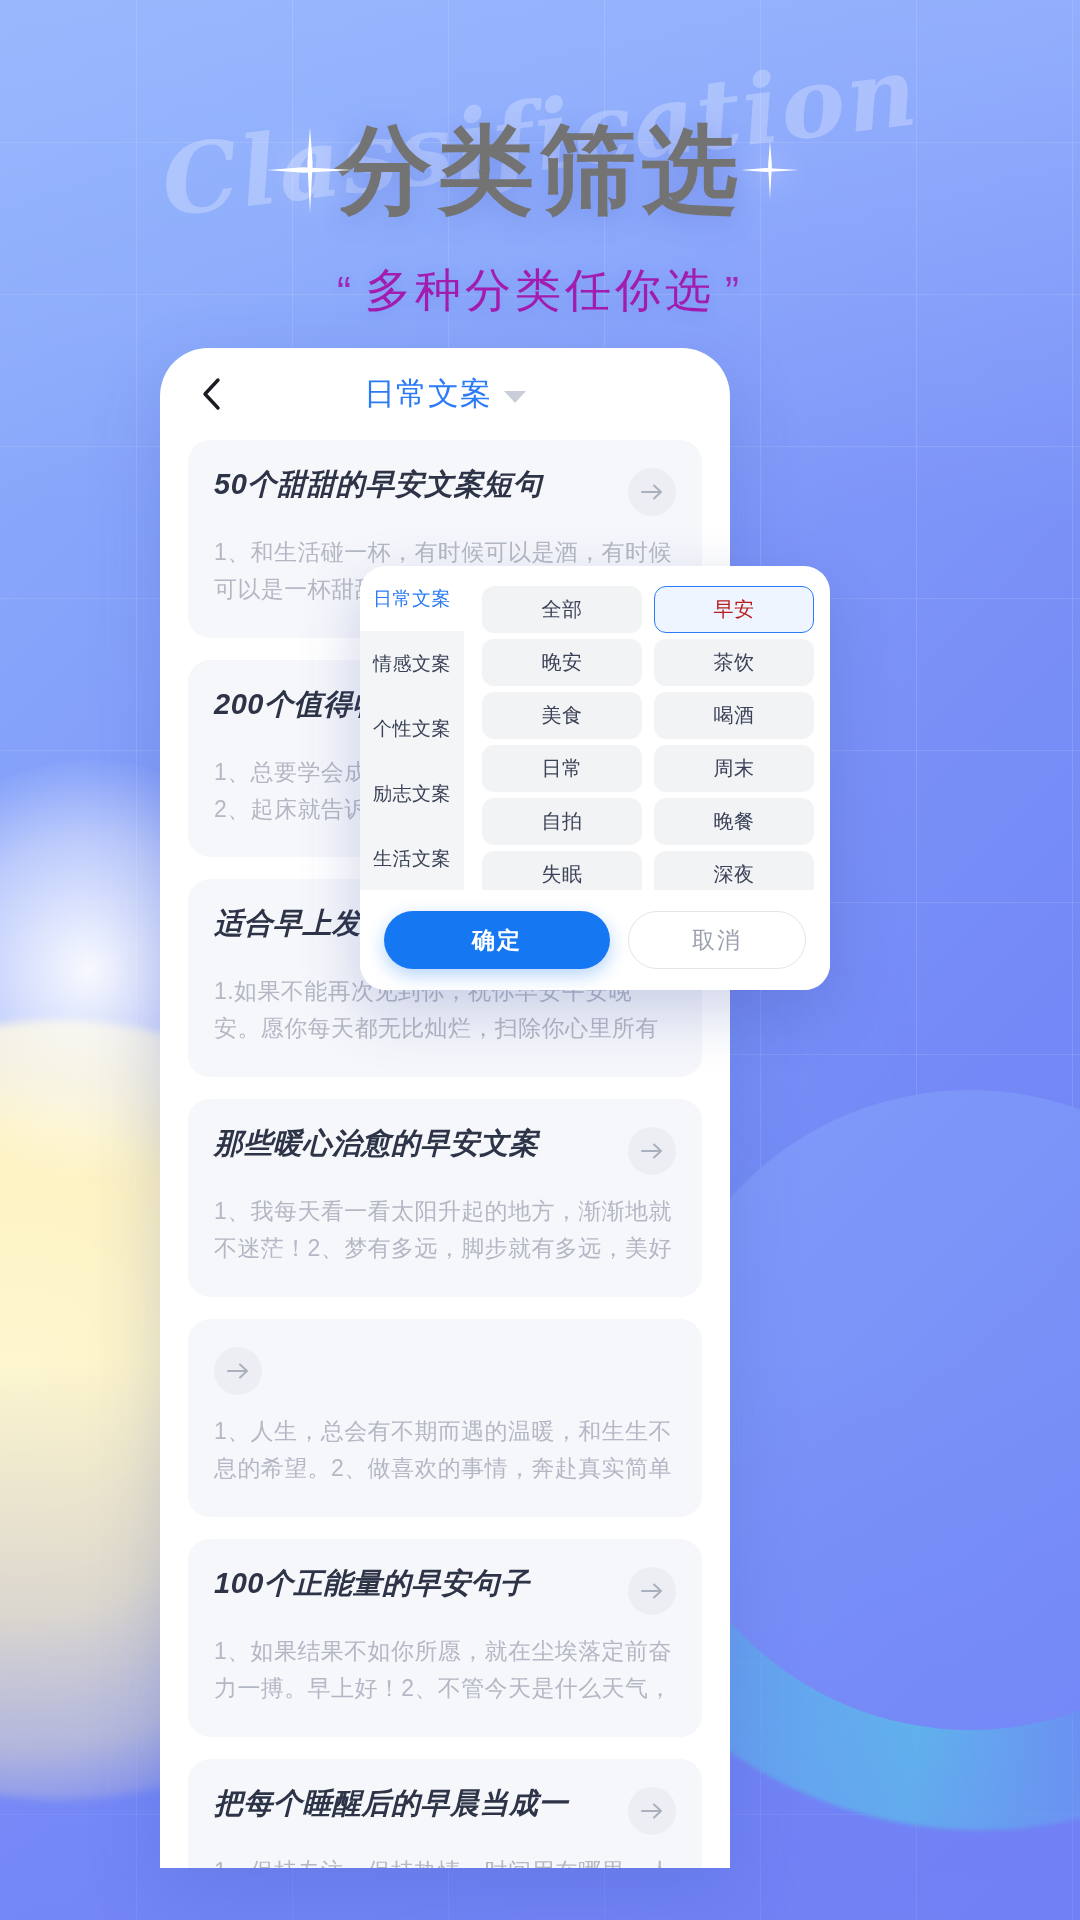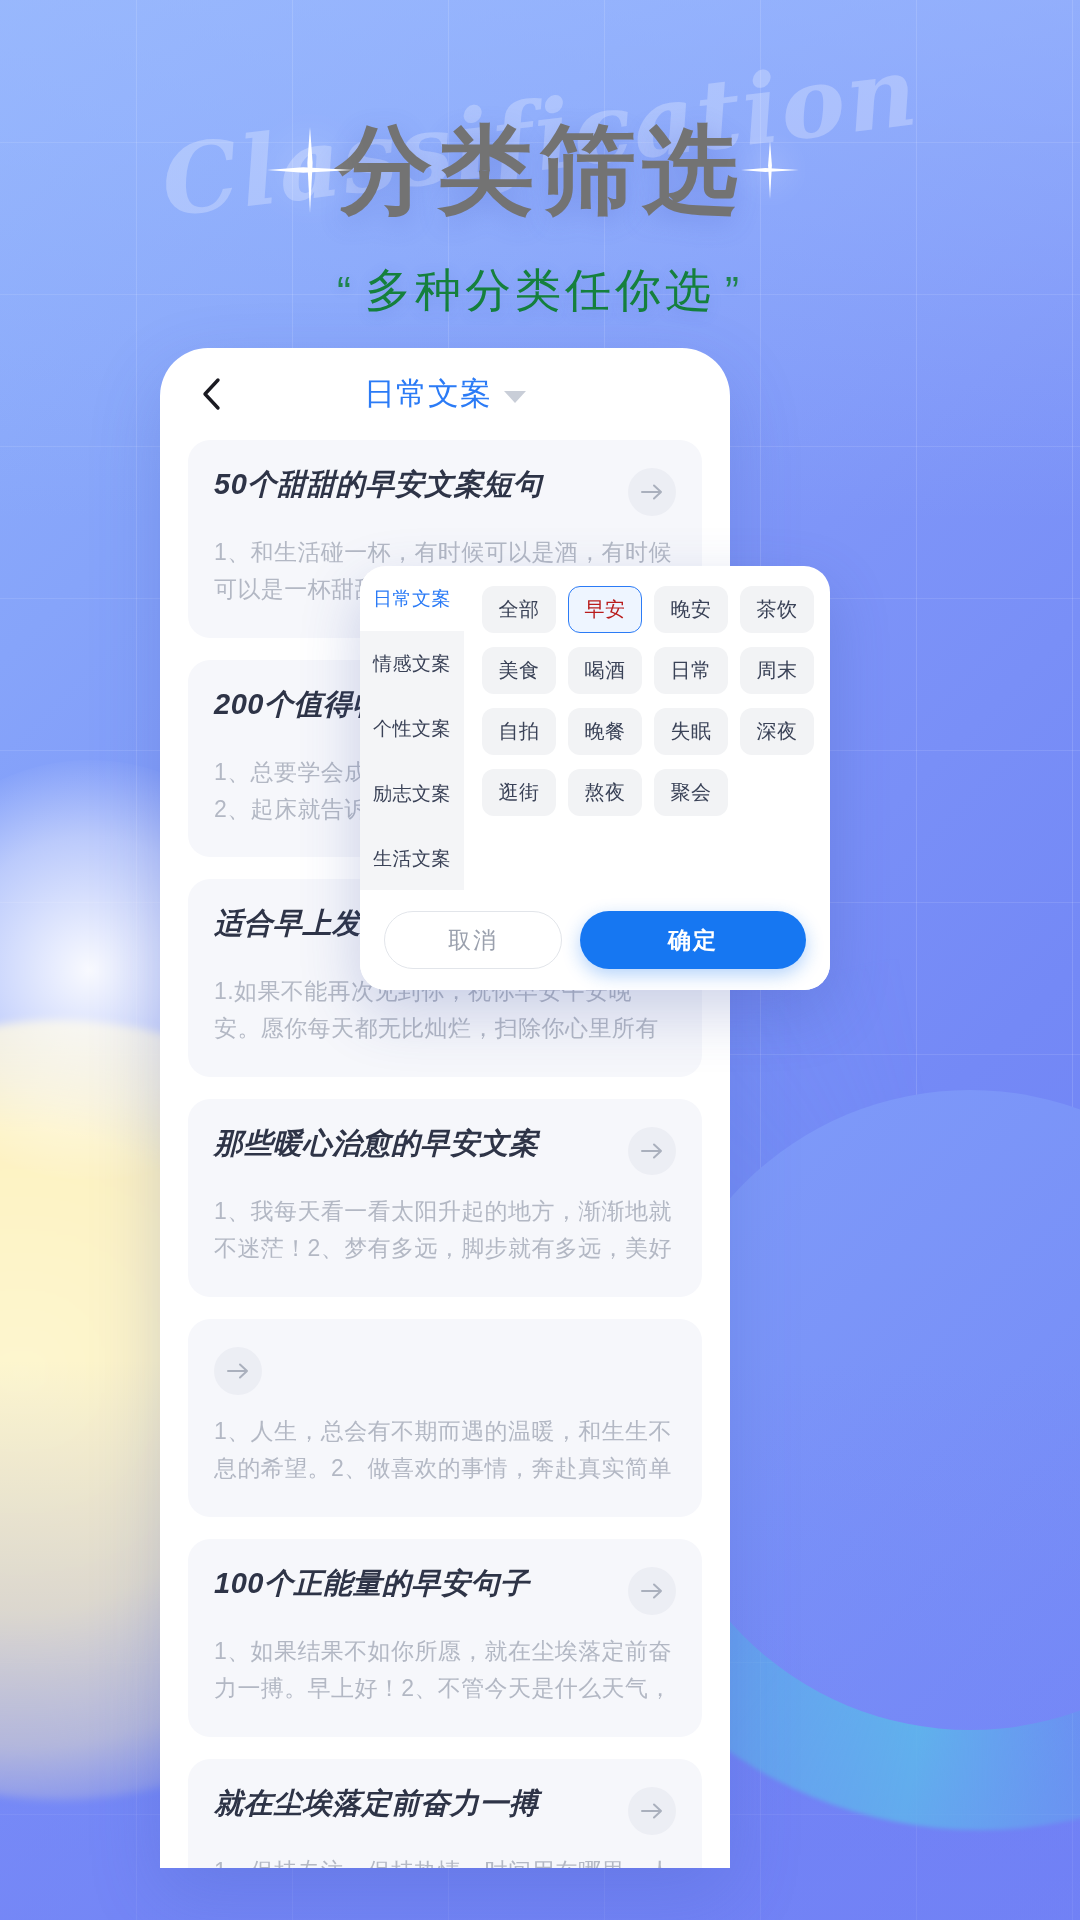--- a/index.html
+++ b/index.html
@@ -78,21 +78,21 @@
     background:#ffffff;
   }
   .sparkle.big::before { width:22px; height:86px; clip-path:polygon(50% 0,62% 42%,50% 100%,38% 42%); }
   .sparkle.big::after  { width:86px; height:22px; clip-path:polygon(0 50%,42% 38%,100% 50%,42% 62%); }
   .sparkle.big { filter:drop-shadow(0 0 22px rgba(255,255,255,.85)); }
   .sparkle.sm::before { width:16px; height:58px; clip-path:polygon(50% 0,62% 42%,50% 100%,38% 42%); }
   .sparkle.sm::after  { width:58px; height:16px; clip-path:polygon(0 50%,42% 38%,100% 50%,42% 62%); }
   .sparkle.sm { filter:drop-shadow(0 0 16px rgba(255,255,255,.8)); }
 
   .subtitle {
-    margin-top:42px; font-size:46px; color:#15803d; letter-spacing:4px;
+    margin-top:42px; font-size:46px; color:#a21caf; letter-spacing:4px;
     font-weight:400; text-shadow:0 3px 14px rgba(70,90,200,.22);
   }
   .subtitle .q { opacity:.9; padding:0 10px; font-size:42px; }
 
   
   .phone {
     position:absolute; left:160px; top:348px; width:570px; height:1520px;
     background:#ffffff; border-radius:48px 48px 0 0;
     box-shadow:0 26px 70px rgba(60,80,180,.22);
     overflow:hidden;
@@ -145,21 +145,21 @@
     width:104px; flex:none; background:#f4f5f7; overflow:hidden;
   }
   .tab {
     height:65px; display:flex; align-items:center; justify-content:center;
     font-size:19px; color:#3a4257; letter-spacing:.5px;
   }
   .tab.active { background:#ffffff; color:#2b7bf6; }
   .chip-area {
     flex:1; padding:20px 16px 0 18px; overflow:hidden;
   }
-  .chip-grid { display:grid; grid-template-columns:repeat(4,1fr); gap:14px 12px; }
+  .chip-grid { display:grid; grid-template-columns:repeat(2,1fr); gap:6px 12px; }
   .chip {
     height:47px; border-radius:12px; background:#f2f3f5;
     display:flex; align-items:center; justify-content:center;
     font-size:20px; color:#3a4257; letter-spacing:.5px;
     border:1.5px solid transparent;
   }
   .chip.selected {
     background:#eef5ff; border-color:#2b7bf6; color:#b91c1c;
   }
   .modal-actions {
@@ -281,21 +281,21 @@
           <svg width="24" height="18" viewBox="0 0 24 18" fill="none">
             <path d="M2 9 H21 M14 2.5 L21 9 L14 15.5" stroke="#aab0bd" stroke-width="2" stroke-linecap="round" stroke-linejoin="round"></path>
           </svg>
         </div>
       </div>
       <div class="card-desc">1、如果结果不如你所愿，就在尘埃落定前奋力一搏。早上好！2、不管今天是什么天气，记得随时带上自己</div>
     </div>
 
     <div class="card">
       <div class="card-title-row">
-        <div class="card-title">就在尘埃落定前奋力一搏</div>
+        <div class="card-title">把每个睡醒后的早晨当成一</div>
         <div class="go-btn">
           <svg width="24" height="18" viewBox="0 0 24 18" fill="none">
             <path d="M2 9 H21 M14 2.5 L21 9 L14 15.5" stroke="#aab0bd" stroke-width="2" stroke-linecap="round" stroke-linejoin="round"></path>
           </svg>
         </div>
       </div>
       <div class="card-desc">1、保持专注，保持热情，时间用在哪里，人生就在哪</div>
     </div>
 
   </div>
@@ -328,16 +328,16 @@
         <div class="chip">深夜</div>
         <div class="chip">逛街</div>
         <div class="chip">熬夜</div>
         <div class="chip">聚会</div>
       </div>
     </div>
 
   </div>
 
   <div class="modal-actions">
+    <div class="btn btn-confirm">确定</div>
     <div class="btn btn-cancel">取消</div>
-    <div class="btn btn-confirm">确定</div>
   </div>
 </div>
 
 </body></html>

